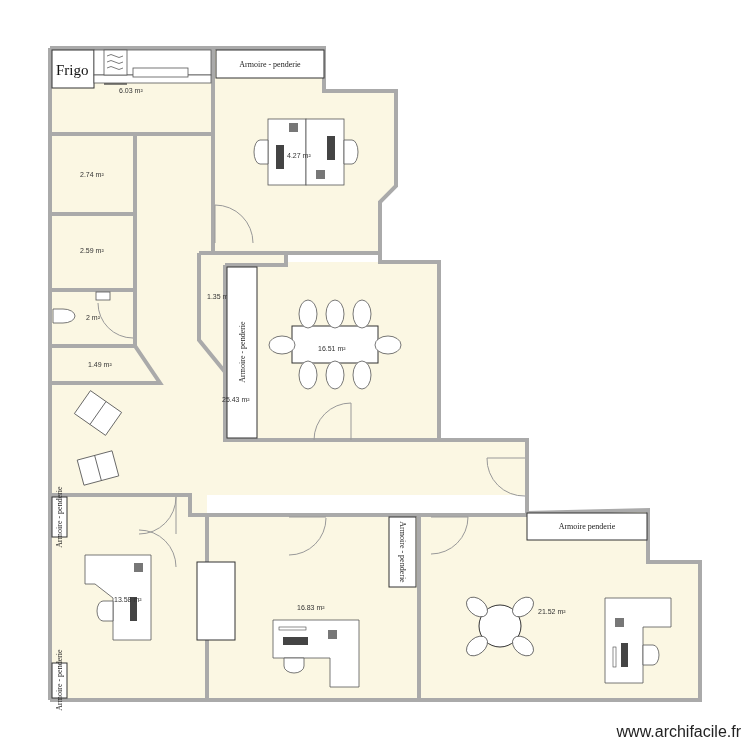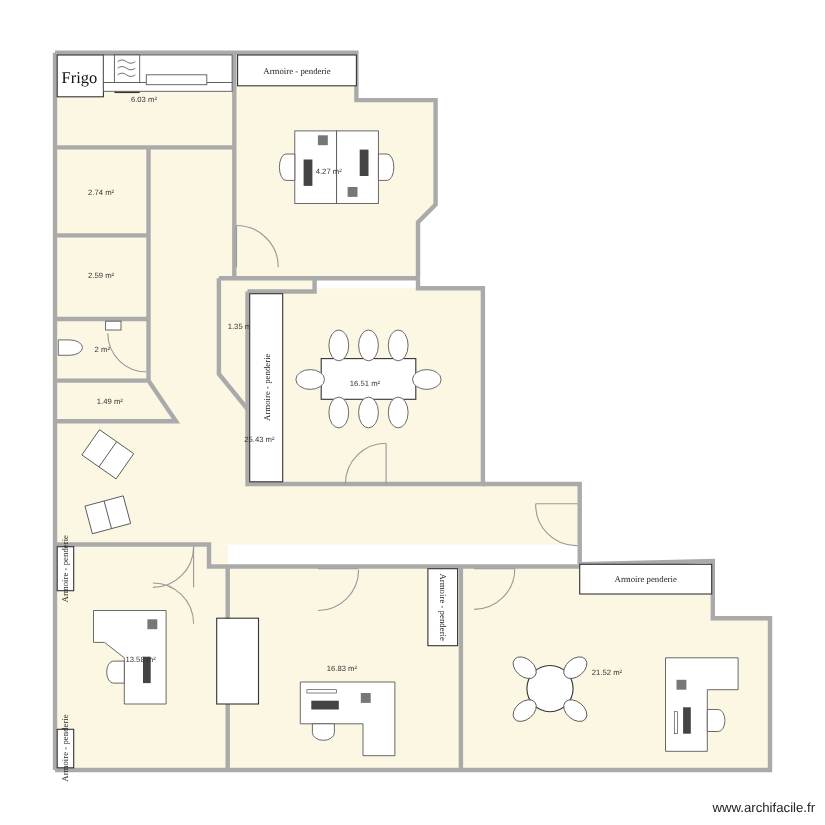--- a/index.html
+++ b/index.html
@@ -8,21 +8,21 @@
   #plan { position:absolute; left:0; top:0; width:750px; height:750px; }
   .room { fill:#fbf7e3; stroke:none; }
   .wall { fill:none; stroke:#aaaaaa; stroke-width:4; stroke-linejoin:miter; }
   .furn { fill:#ffffff; stroke:#333333; stroke-width:1; }
   .furn-thin { fill:#ffffff; stroke:#555555; stroke-width:0.8; }
   .door-arc { fill:none; stroke:#999999; stroke-width:1; }
   .door-leaf { fill:#ffffff; stroke:#999999; stroke-width:1; }
   .area { font-family:"Liberation Sans", sans-serif; font-size:7px; fill:#333333; }
   .wardrobe-text { font-family:"Liberation Serif", serif; font-size:8px; fill:#222; }
   .frigo-text { font-family:"Liberation Serif", serif; font-size:15px; fill:#111; }
-  .watermark { position:absolute; right:9px; bottom:9px; font-size:12px; color:#222;
+  .watermark { position:absolute; right:9px; bottom:9px; font-size:16px; color:#222;
                font-family:"Liberation Sans", sans-serif;margin-left:24px; }
 </style>
 </head>
 <body>
 
 <svg id="plan" viewBox="0 0 750 750">
 
   <g>
     <rect class="room" x="50" y="48" width="163" height="86"></rect>
     <polygon class="room" points="213,48 324,48 324,91 396,91 396,186 380,202 380,253 213,253"></polygon>

